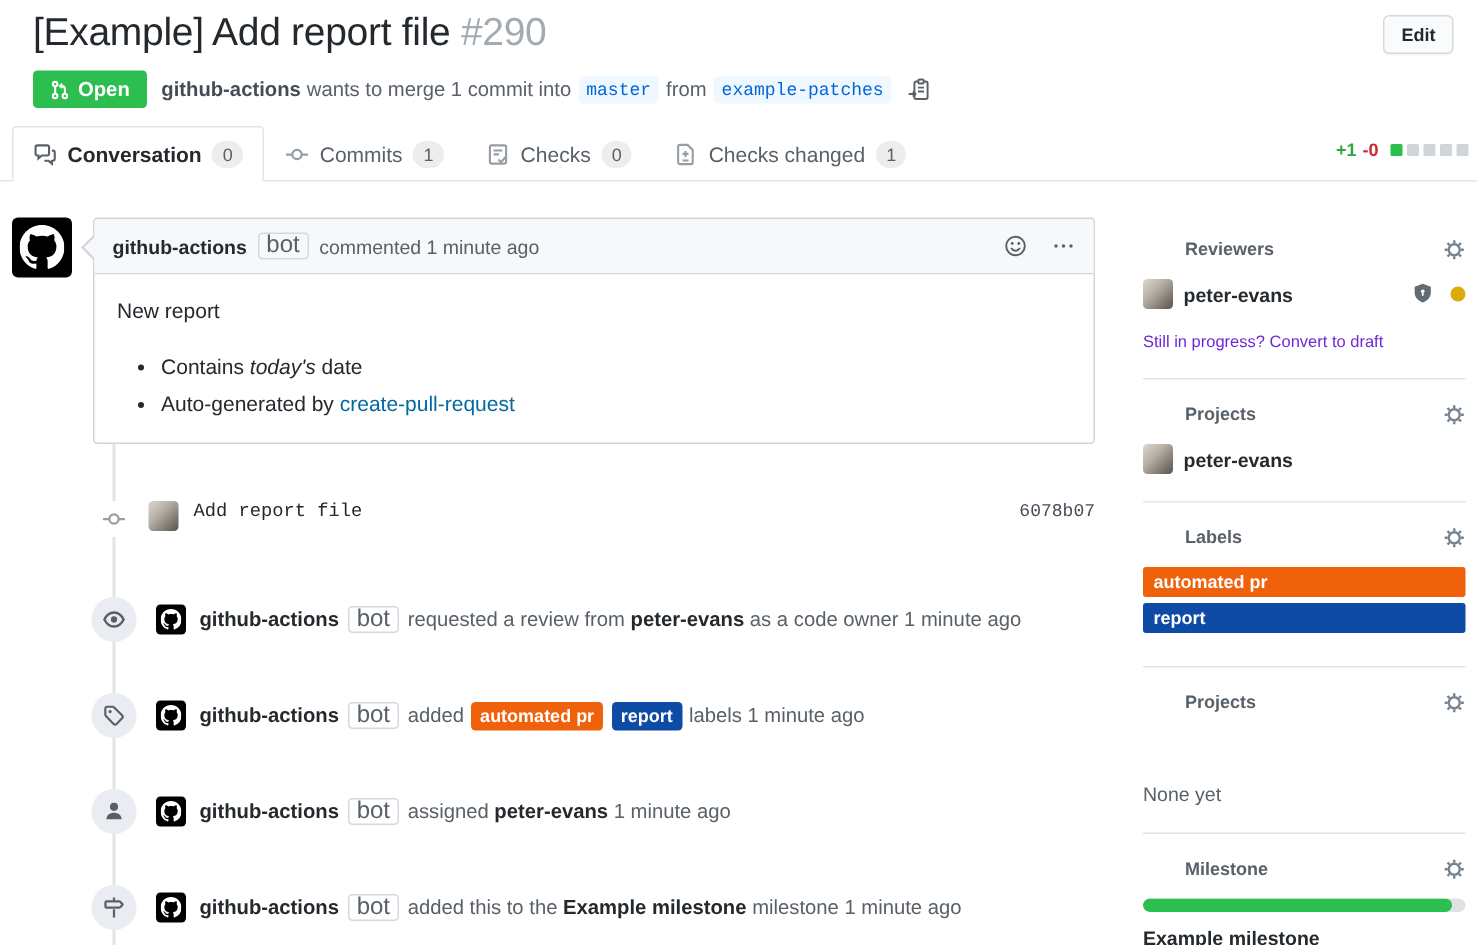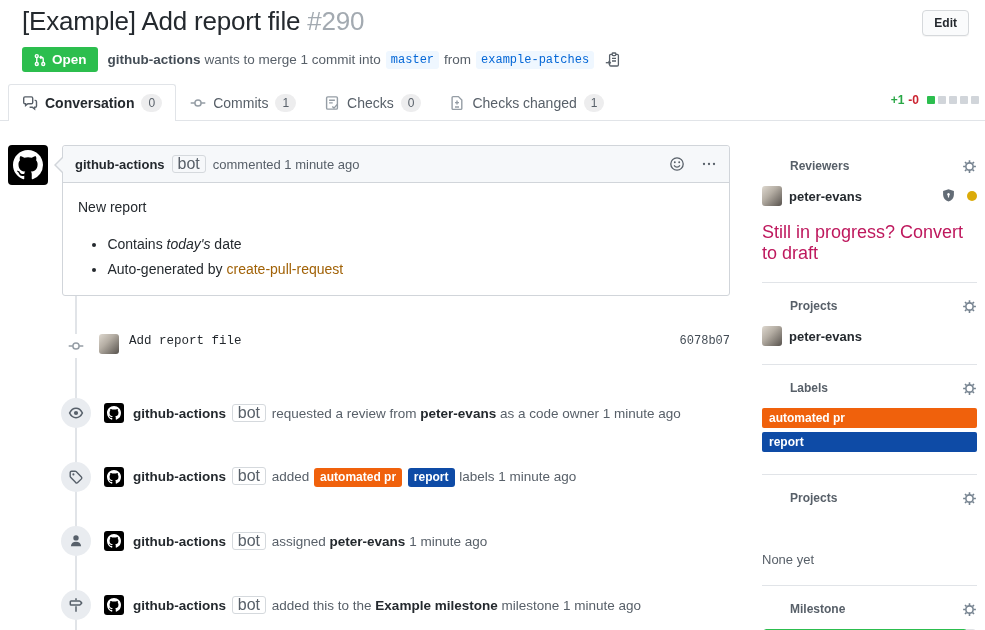--- a/index.html
+++ b/index.html
@@ -56,21 +56,21 @@
                          border-right-color:#f6f8fa; }
   .comment-author { font-weight:600; color:#24292e; }
   .bot-badge { display:inline-block; border:1px solid #d5d9dd; border-radius:3px; padding:0 5px; font-size:16px;
                line-height:16px; color:#586069; margin:0 2px; }
   .head-actions { margin-left:auto; display:flex; align-items:center; gap:16px; color:#586069; }
   .head-actions span { display:inline-flex; cursor:pointer; }
   .comment-body { padding:14px 15px 15px; font-size:14px; line-height:1.5; color:#24292e; }
   .comment-body p { margin:0 0 16px; }
   .comment-body ul { margin:0; padding-left:2.1em; }
   .comment-body li + li { margin-top:4px; }
-  .comment-body a { color:#a16207; text-decoration:none; cursor:pointer; }
+  .comment-body a { color:#0369a1; text-decoration:none; cursor:pointer; }
 
   
   .timeline { position:relative; }
   .timeline::before { content:""; position:absolute; left:75px; top:0; height:500px; width:2px; background:#e1e4e8; }
   .commit-row { display:flex; align-items:flex-start; padding-top:38px; position:relative; }
   .commit-icon { position:relative; z-index:1; background:#fff; padding:4px 0; margin-left:67px; color:#959da5; display:flex; }
   .avatar-20 { width:20px; height:20px; border-radius:3px; overflow:hidden; flex:none; display:flex; align-items:center; justify-content:center; }
   .photo-avatar { background:linear-gradient(135deg,#ded8cf 0%,#b5aea4 40%,#57524d 100%); }
   .commit-row .avatar-20 { margin-left:14px; }
   .commit-msg { font-family:"Liberation Mono","DejaVu Sans Mono",monospace; font-size:12.5px; color:#24292e; margin-left:10px; flex:1; cursor:pointer; }
@@ -88,21 +88,21 @@
 
   
   .side-sec { border-bottom:1px solid #e1e4e8; padding:16px 0 18px; }
   .side-sec.first { padding-top:0; }
   .side-head { display:flex; align-items:flex-start; justify-content:space-between; font-size:12px; font-weight:600;
                color:#586069; margin-bottom:12px; cursor:pointer;margin-left:28px; }
   .side-head svg { color:#768390; }
   .side-user { display:flex; align-items:center; gap:7px; font-size:13px; font-weight:600; color:#24292e; cursor:pointer; }
   .reviewer-state { margin-left:auto; display:flex; align-items:center; gap:10px; }
   .dot-pending { width:10px; height:10px; border-radius:50%; background:#dbab09; }
-  .side-hint { margin-top:16px; font-size:18px; color:#be185d; }
+  .side-hint { margin-top:16px; font-size:11px; color:#6d28d9; }
   .side-hint .hint-link { cursor:pointer; }
   .side-label { display:block; padding:3px 7px; border-radius:2px; color:#fff; font-weight:600; font-size:12px;
                 line-height:14px; margin-bottom:4px; cursor:pointer; }
   .side-empty { font-size:13px; color:#586069;margin-top:46px; }
   .ms-bar { height:9px; border-radius:5px; background:#dfe2e5; overflow:hidden; margin-bottom:10px; }
   .ms-fill { height:100%; background:#2cbe4e; border-radius:5px; }
   .ms-name { font-size:13px; font-weight:600; color:#24292e; cursor:pointer; }
 
   .svg-defs { position:absolute; width:0; height:0; overflow:hidden; }
 </style>

